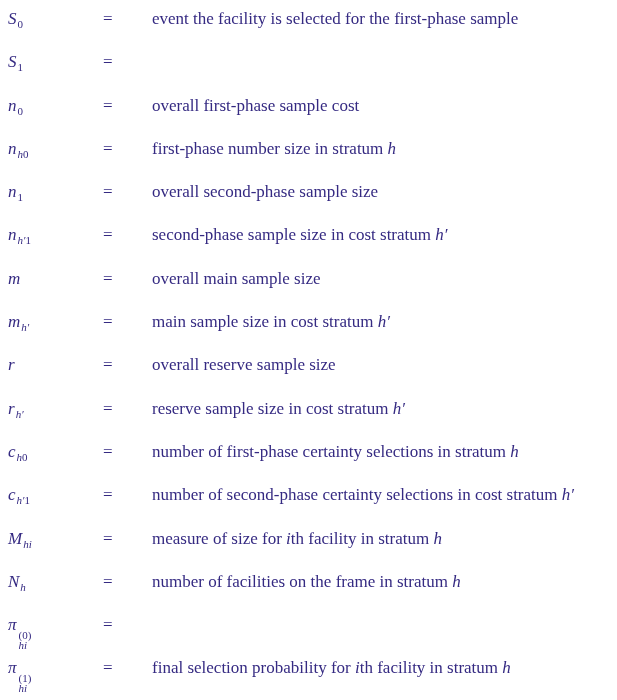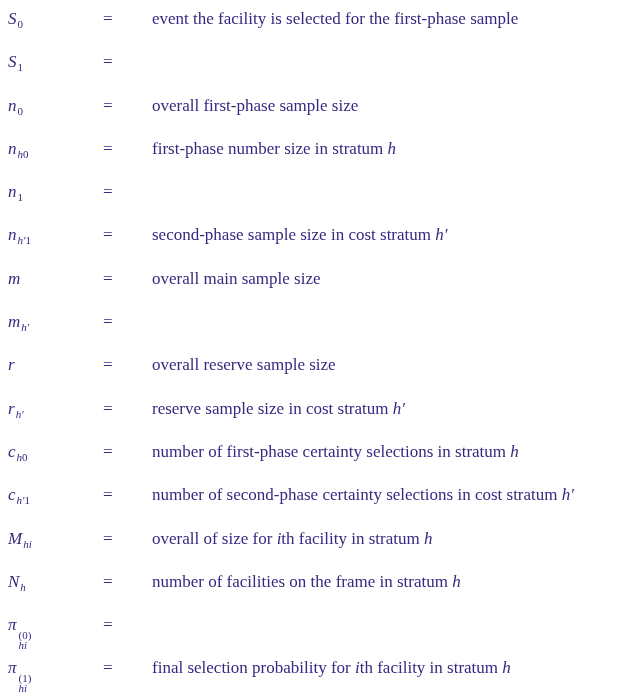--- a/index.html
+++ b/index.html
@@ -69,44 +69,46 @@
       <span class="eq">=</span>
       <span class="def"><span>event the facility is selected for the first-phase sample</span></span>
     </div>
     <div class="row">
       <span class="sym"><i class="base">S</i><span class="sub">1</span></span>
       <span class="eq">=</span>
     </div>
     <div class="row">
       <span class="sym"><i class="base">n</i><span class="sub">0</span></span>
       <span class="eq">=</span>
-      <span class="def"><span>overall first-phase sample size</span></span>
+      <span class="def"><span>overall first-phase sample cost</span></span>
     </div>
     <div class="row">
       <span class="sym"><i class="base">n</i><span class="sub"><i>h</i>0</span></span>
       <span class="eq">=</span>
       <span class="def"><span>first-phase number size in stratum </span><i>h</i></span>
     </div>
     <div class="row">
       <span class="sym"><i class="base">n</i><span class="sub">1</span></span>
       <span class="eq">=</span>
+      <span class="def"><span>overall second-phase sample size</span></span>
     </div>
     <div class="row">
       <span class="sym"><i class="base">n</i><span class="sub"><i>h′</i>1</span></span>
       <span class="eq">=</span>
       <span class="def"><span>second-phase sample size in cost stratum </span><i>h′</i></span>
     </div>
     <div class="row">
       <span class="sym"><i class="base">m</i></span>
       <span class="eq">=</span>
       <span class="def"><span>overall main sample size</span></span>
     </div>
     <div class="row">
       <span class="sym"><i class="base">m</i><span class="sub"><i>h′</i></span></span>
       <span class="eq">=</span>
+      <span class="def"><span>main sample size in cost stratum </span><i>h′</i></span>
     </div>
     <div class="row">
       <span class="sym"><i class="base">r</i></span>
       <span class="eq">=</span>
       <span class="def"><span>overall reserve sample size</span></span>
     </div>
     <div class="row">
       <span class="sym"><i class="base">r</i><span class="sub"><i>h′</i></span></span>
       <span class="eq">=</span>
       <span class="def"><span>reserve sample size in cost stratum </span><i>h′</i></span>
@@ -117,21 +119,21 @@
       <span class="def"><span>number of first-phase certainty selections in stratum </span><i>h</i></span>
     </div>
     <div class="row">
       <span class="sym"><i class="base">c</i><span class="sub"><i>h′</i>1</span></span>
       <span class="eq">=</span>
       <span class="def"><span>number of second-phase certainty selections in cost stratum </span><i>h′</i></span>
     </div>
     <div class="row">
       <span class="sym"><i class="base">M</i><span class="sub"><i>hi</i></span></span>
       <span class="eq">=</span>
-      <span class="def"><span>overall of size for </span><i>i</i><span>th facility in stratum </span><i>h</i></span>
+      <span class="def"><span>measure of size for </span><i>i</i><span>th facility in stratum </span><i>h</i></span>
     </div>
     <div class="row">
       <span class="sym"><i class="base">N</i><span class="sub"><i>h</i></span></span>
       <span class="eq">=</span>
       <span class="def"><span>number of facilities on the frame in stratum </span><i>h</i></span>
     </div>
     <div class="row">
       <span class="sym"><i class="base">π</i><span class="stack">
           <span class="sup-line">(0)</span>
           <span class="sub-line">hi</span>

